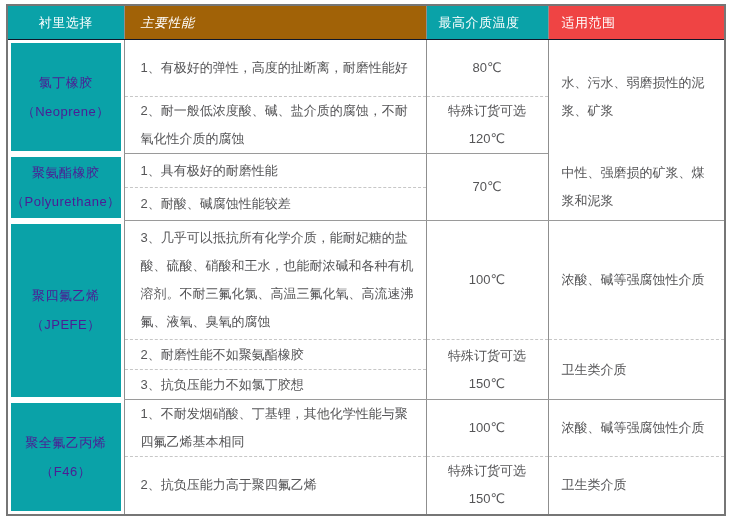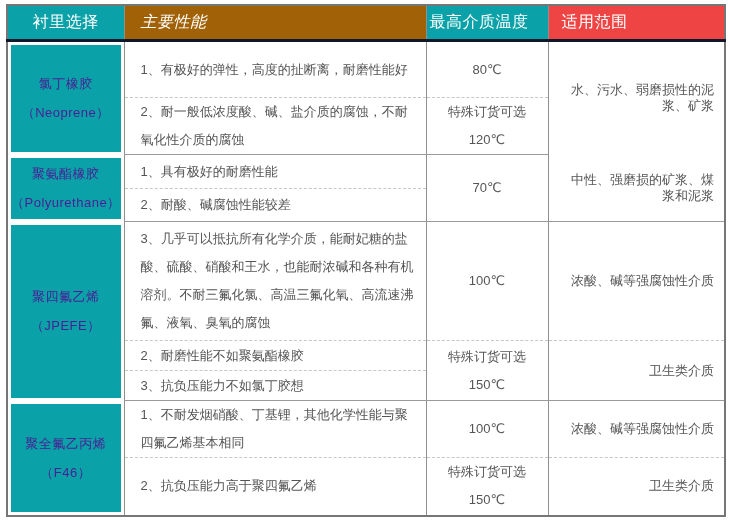--- a/index.html
+++ b/index.html
@@ -26,28 +26,28 @@
   .spec-table th, .spec-table td{
     border-left:1px solid #8f8f8f;
     vertical-align:middle;
     font-weight:normal;
   }
   
   .spec-table th{
     background:#0aa2a8;
     color:#ffffff;
     height:33px;
-    font-size:16px;
+    font-size:13px;
     text-align:left;
     padding:0 0 0 16px;
-    border-bottom:3px solid #0f172a;
+    border-bottom:1px solid #0f172a;
     letter-spacing:0.5px;
   }
   .spec-table th.mat-h{text-align:center; padding:0;}
-  .spec-table th.temp-h{padding-left:3px;font-family:Liberation Mono, monospace;}
+  .spec-table th.temp-h{padding-left:12px;font-family:Liberation Mono, monospace;}
   .spec-table th.range-h{padding-left:13px;}
 
   
   td.mat{
     background:#0aa2a8;
     background-clip:content-box;
     padding:3px 3px;
     color:#4c1d95;
     text-align:center;
     line-height:29px;
@@ -61,22 +61,22 @@
     text-align:left;
     margin-top:19px;
   }
   td.temp{
     text-align:center;
     line-height:28px;
     padding:0 4px;
   }
   td.range{
     padding:0 10px 0 13px;
-    line-height:16px;
-    text-align:right;
+    line-height:28px;
+    text-align:left;
   }
 
   .dashed-b{border-bottom:1px dashed #c7c7c7;}
   .sec-end{border-bottom:1px solid #9a9a9a;}
 
   tr.h-hdr{height:33px}
   tr.r57a{height:57px}
   tr.r57b{height:57px}
   tr.r34{height:34px}
   tr.r33{height:33px}

